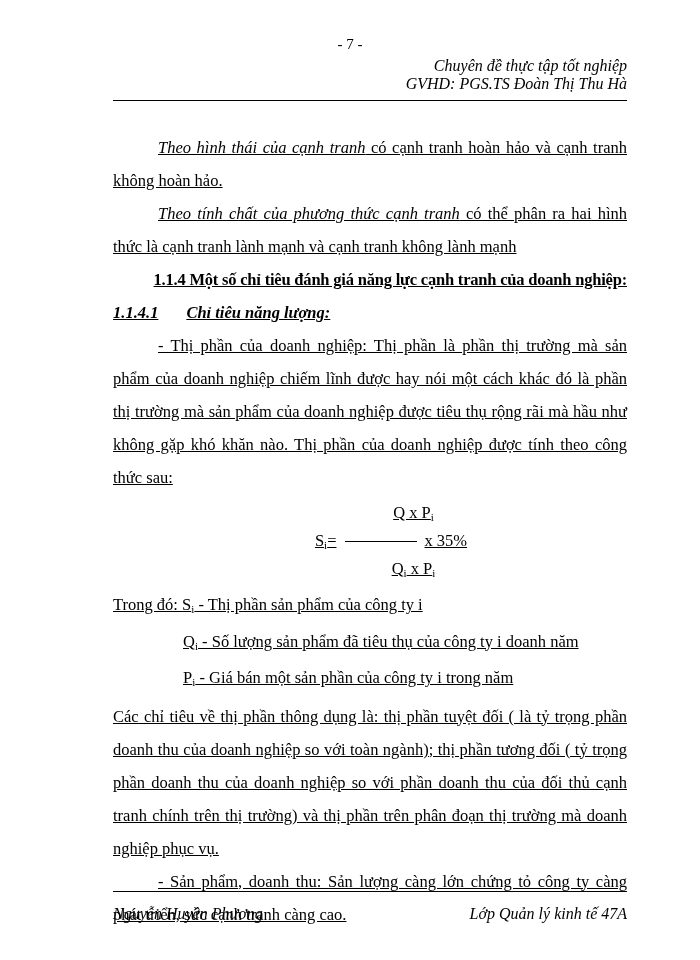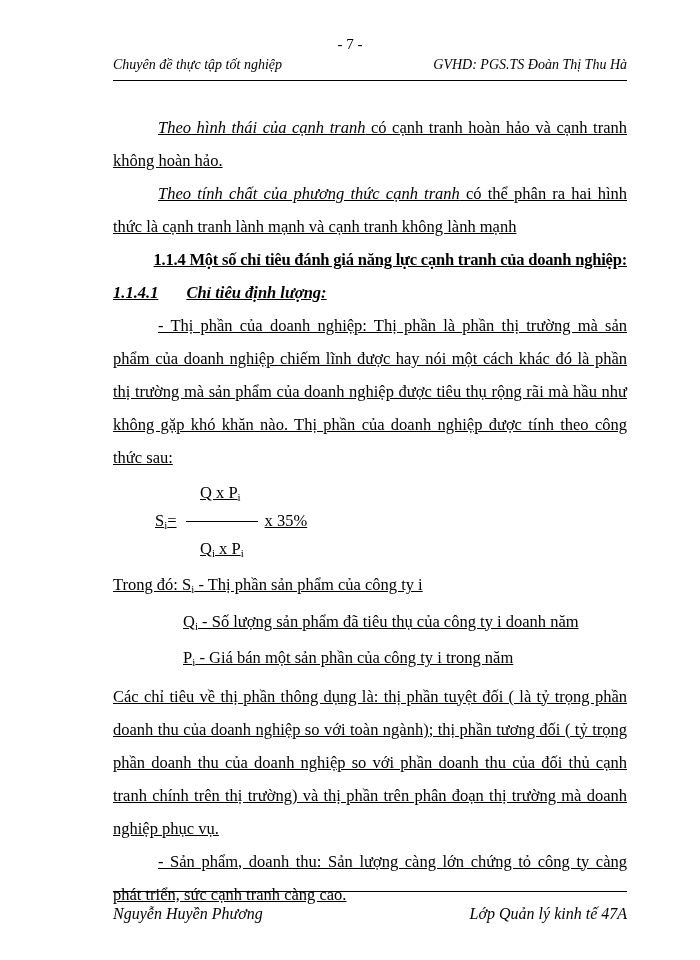--- a/index.html
+++ b/index.html
@@ -23,23 +23,24 @@
     padding-top: 37px;
     font-size: 15px;
     line-height: 1;
   }
   .header {
     margin: 5px 73px 0 113px;
     display: flex;
     justify-content: space-between;
     align-items: flex-end;
     font-style: italic;
-    font-size: 14px;
+    font-size: 16px;
     padding-bottom: 7px;
     border-bottom: 1.7px solid #000;
+    flex-direction: column;
   }
   .body {
     margin: 0 73px 0 113px;
     padding-top: 30px;
     text-align: justify;
     text-decoration: underline;
   }
   .body p {
     margin: 0;
     line-height: 33px;
@@ -61,21 +62,21 @@
     margin: 1px 0 0 0;
     text-align: left;
   }
   .h1141 .h-num { margin-right: 28px; }
   sub {
     font-size: 11px;
     line-height: 0;
     vertical-align: -3px;
   }
   .formula {
-    text-align: left;
+    text-align: center;
     margin: 5px 0 4px 42px;
     line-height: 28px;
   }
   .f-num, .f-den { margin-left: 45px; }
   .f-bar {
     display: inline-block;
     width: 72px;
     height: 0;
     border-top: 1.6px solid #000;
     vertical-align: 4px;
@@ -112,21 +113,21 @@
   </div>
 
   <div class="body">
 
     <p class="indent"><span class="it">Theo hình thái của cạnh tranh</span><span> có cạnh tranh hoàn hảo và cạnh tranh không hoàn hảo.</span></p>
 
     <p class="indent"><span class="it">Theo tính chất của phương thức cạnh tranh</span><span> có thể phân ra hai hình thức là cạnh tranh lành mạnh và cạnh tranh không lành mạnh</span></p>
 
     <p class="h114">1.1.4  Một số chỉ tiêu đánh giá năng lực cạnh tranh của doanh nghiệp:</p>
 
-    <p class="h1141"><span class="h-num">1.1.4.1</span><span>Chỉ tiêu định lượng:</span></p>
+    <p class="h1141"><span class="h-num">1.1.4.1</span><span>Chỉ tiêu năng lượng:</span></p>
 
     <p class="indent">- Thị phần của doanh nghiệp: Thị phần là phần thị trường mà sản phẩm của doanh nghiệp  chiếm lĩnh được hay nói một cách khác đó là phần thị trường mà sản phẩm của doanh nghiệp  được tiêu thụ rộng rãi mà hầu như không gặp khó khăn nào. Thị phần của doanh nghiệp  được tính theo công thức sau:</p>
 
     <div class="formula">
       <div class="f-num"><span>Q x P</span><sub>i</sub></div>
       <div class="f-mid"><span>S</span><sub>i</sub><span>=</span><span class="f-bar"></span><span>x 35%</span></div>
       <div class="f-den"><span>Q</span><sub>i</sub><span> x P</span><sub>i</sub></div>
     </div>
 
     <div class="where">

